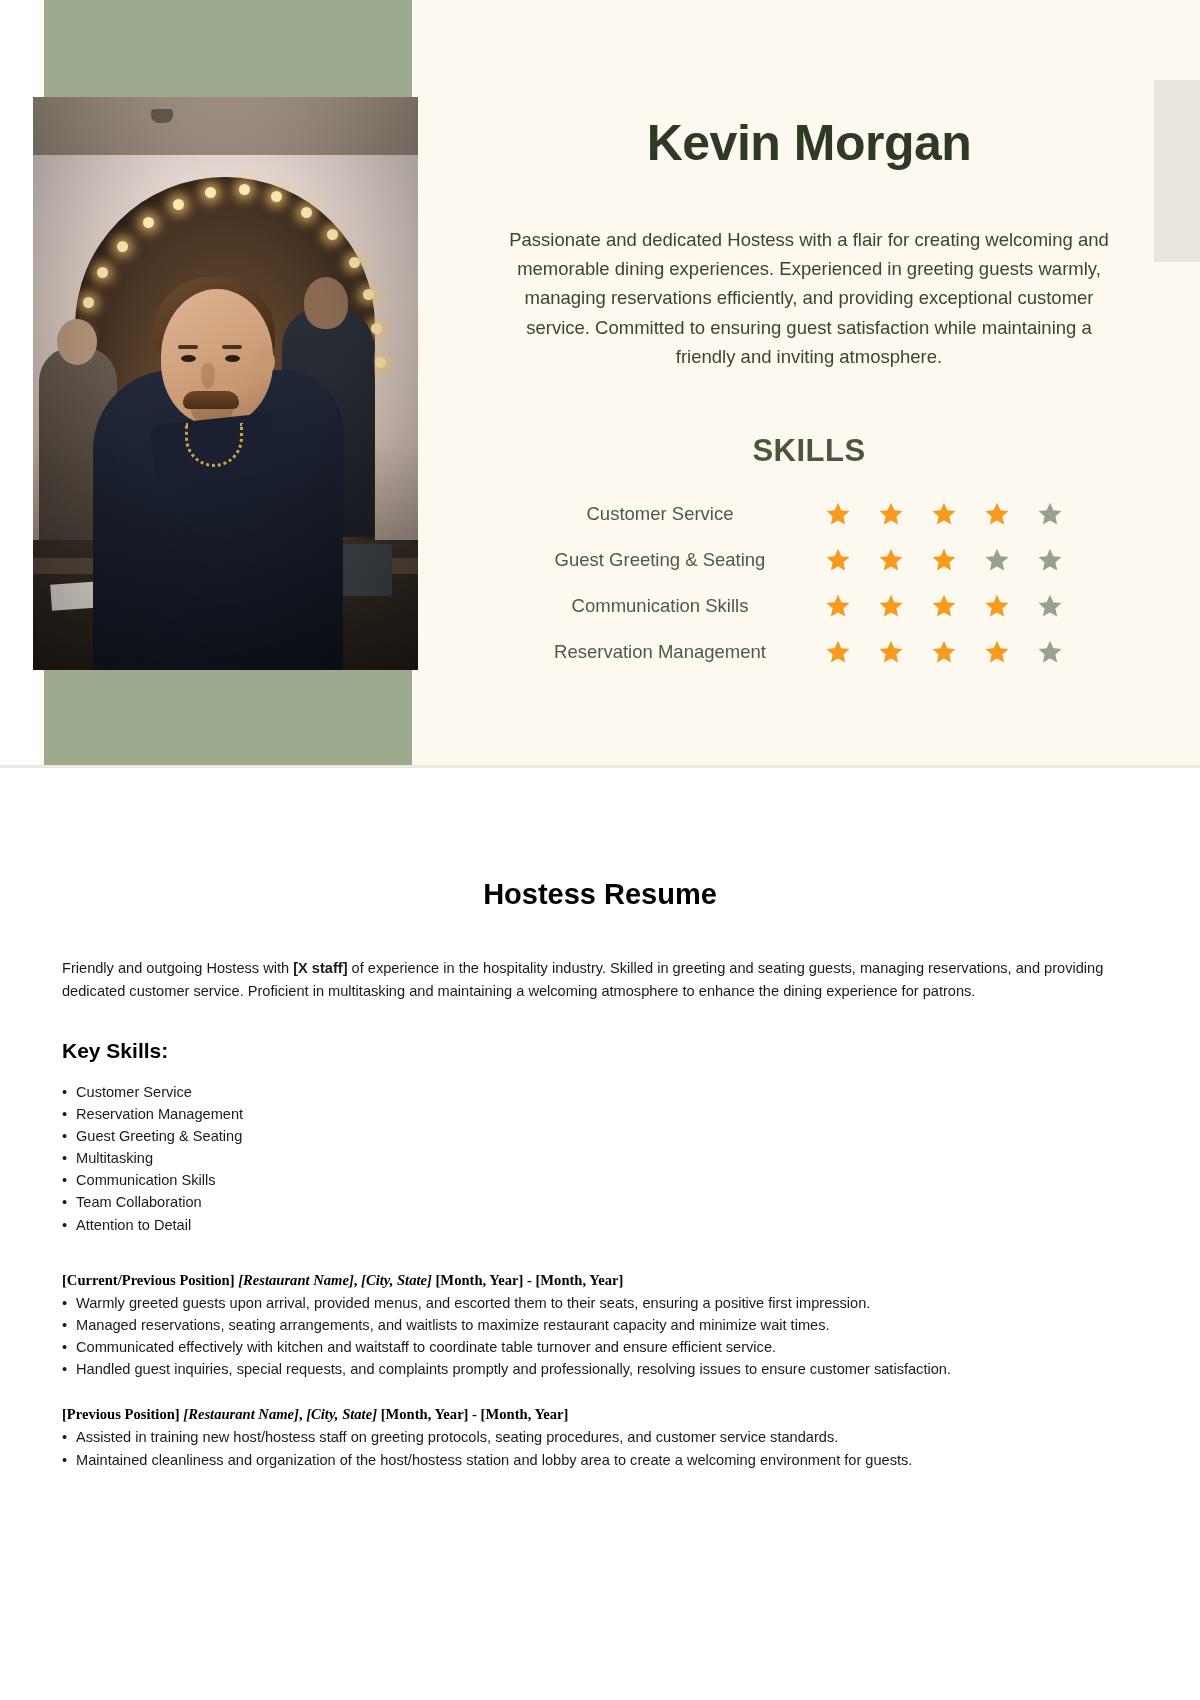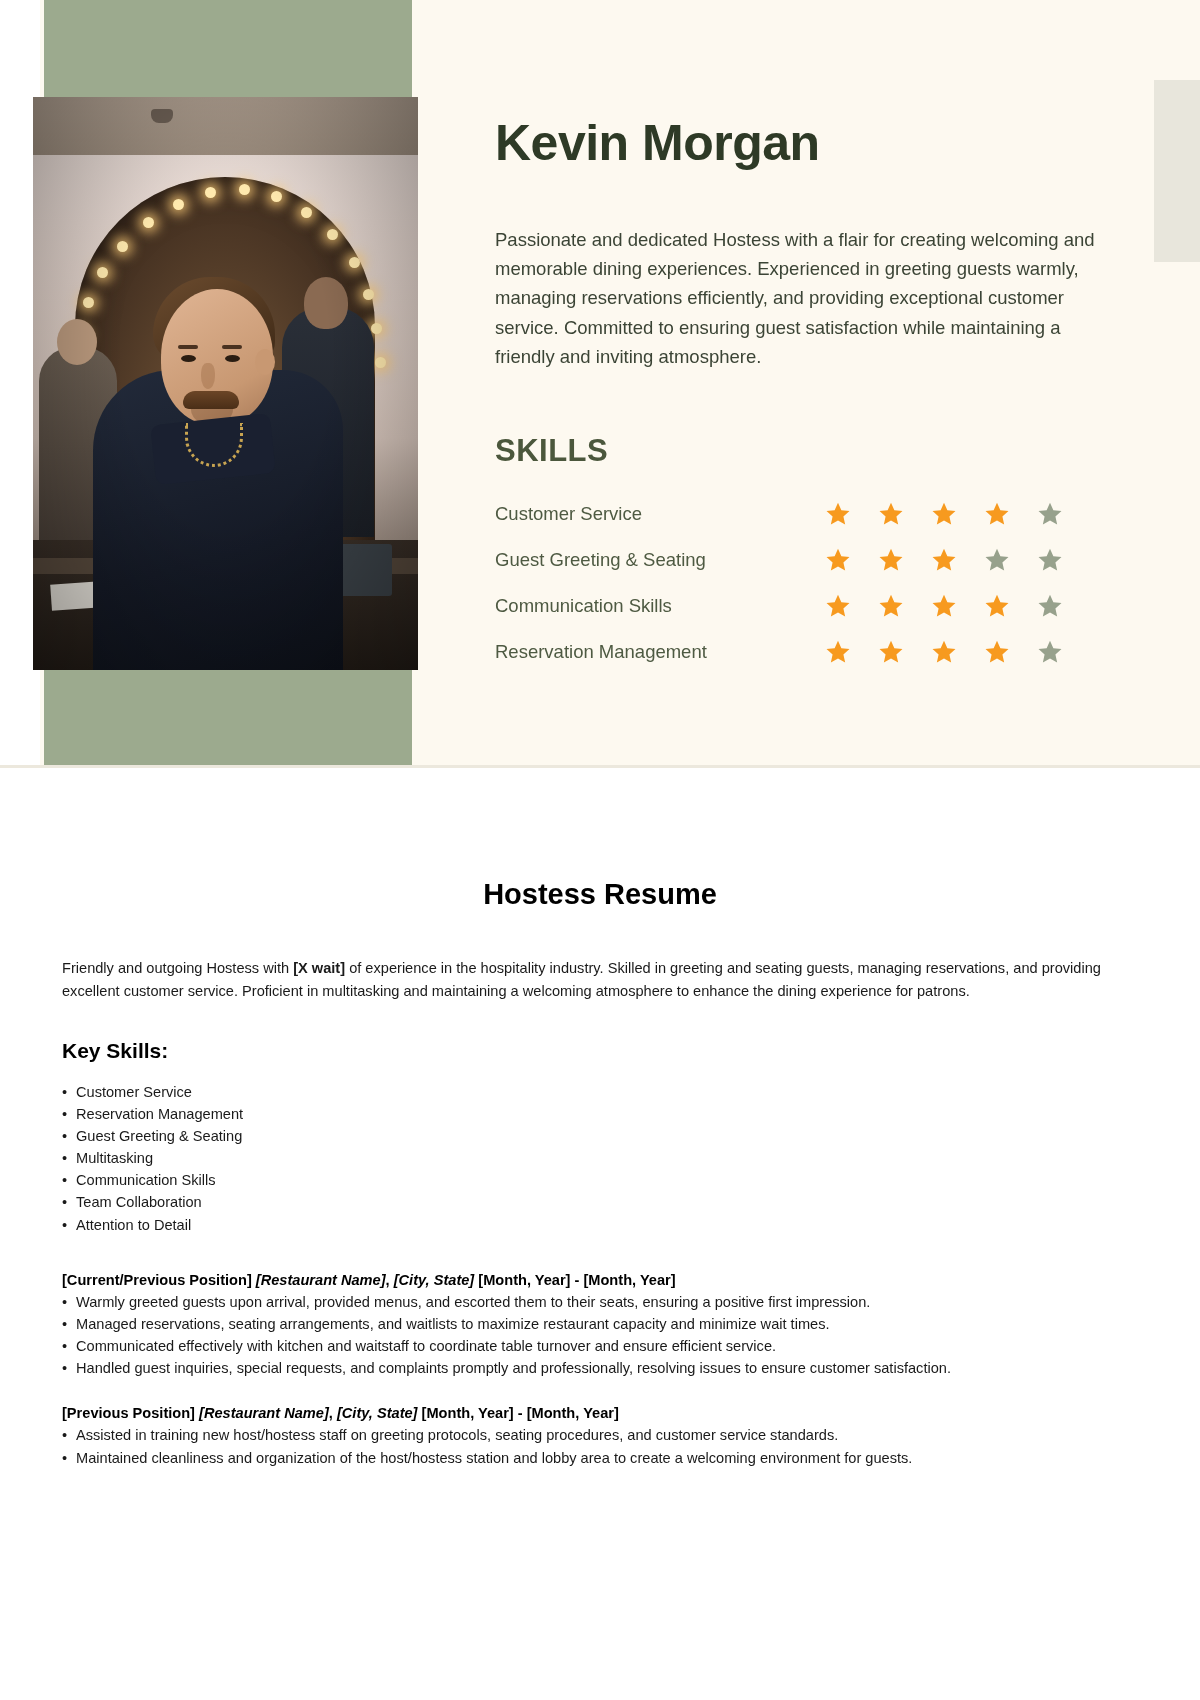--- a/index.html
+++ b/index.html
@@ -189,20 +189,21 @@
     left: 0; bottom: 0; width: 1200px; height: 62px;
     background: #ffffff;
   }
 
   
   .card-content {
     position: absolute;
     left: 495px;
     top: 115px;
     width: 628px;
+    text-align: center;
   }
   .person-name {
     font-size: 50px;
     font-weight: 800;
     color: #2e3a26;
     letter-spacing: -0.5px;
     line-height: 1.12;
   }
   .person-role {
     font-size: 28px;
@@ -279,20 +280,21 @@
     content: "•";
     position: absolute;
     left: 0; top: 0;
   }
   .job-head {
     font-size: 14.6px;
     font-weight: 700;
     color: #000;
     margin-top: 4px;
     margin-bottom: 3px;
+    font-family: Liberation Serif, serif;
   }
   .job-block { margin-bottom: 26px; }
   em.j { font-style: italic; }
 </style>
 </head>
 <body>
 
 <div class="resume-card">
 
   <div class="card-left-white"></div>
@@ -440,21 +442,21 @@
 
   <div class="card-bottom-rule"></div>
   <div class="card-bottom-white"></div>
 </div>
 
 <div class="doc">
   <div class="doc-title">Hostess Resume</div>
 
   <div class="doc-section">
     <p class="doc-p">
-      <span>Friendly and outgoing Hostess with </span><strong>[X wait]</strong><span> of experience in the hospitality industry. Skilled in greeting and seating guests, managing reservations, and providing excellent customer service. Proficient in multitasking and maintaining a welcoming atmosphere to enhance the dining experience for patrons.</span>
+      <span>Friendly and outgoing Hostess with </span><strong>[X staff]</strong><span> of experience in the hospitality industry. Skilled in greeting and seating guests, managing reservations, and providing dedicated customer service. Proficient in multitasking and maintaining a welcoming atmosphere to enhance the dining experience for patrons.</span>
     </p>
   </div>
 
   <div class="doc-section">
     <div class="doc-h2">Key Skills:</div>
     <ul class="doc-ul" id="key-skills-list">
         <li>Customer Service</li>
         <li>Reservation Management</li>
         <li>Guest Greeting &amp; Seating</li>
         <li>Multitasking</li>

